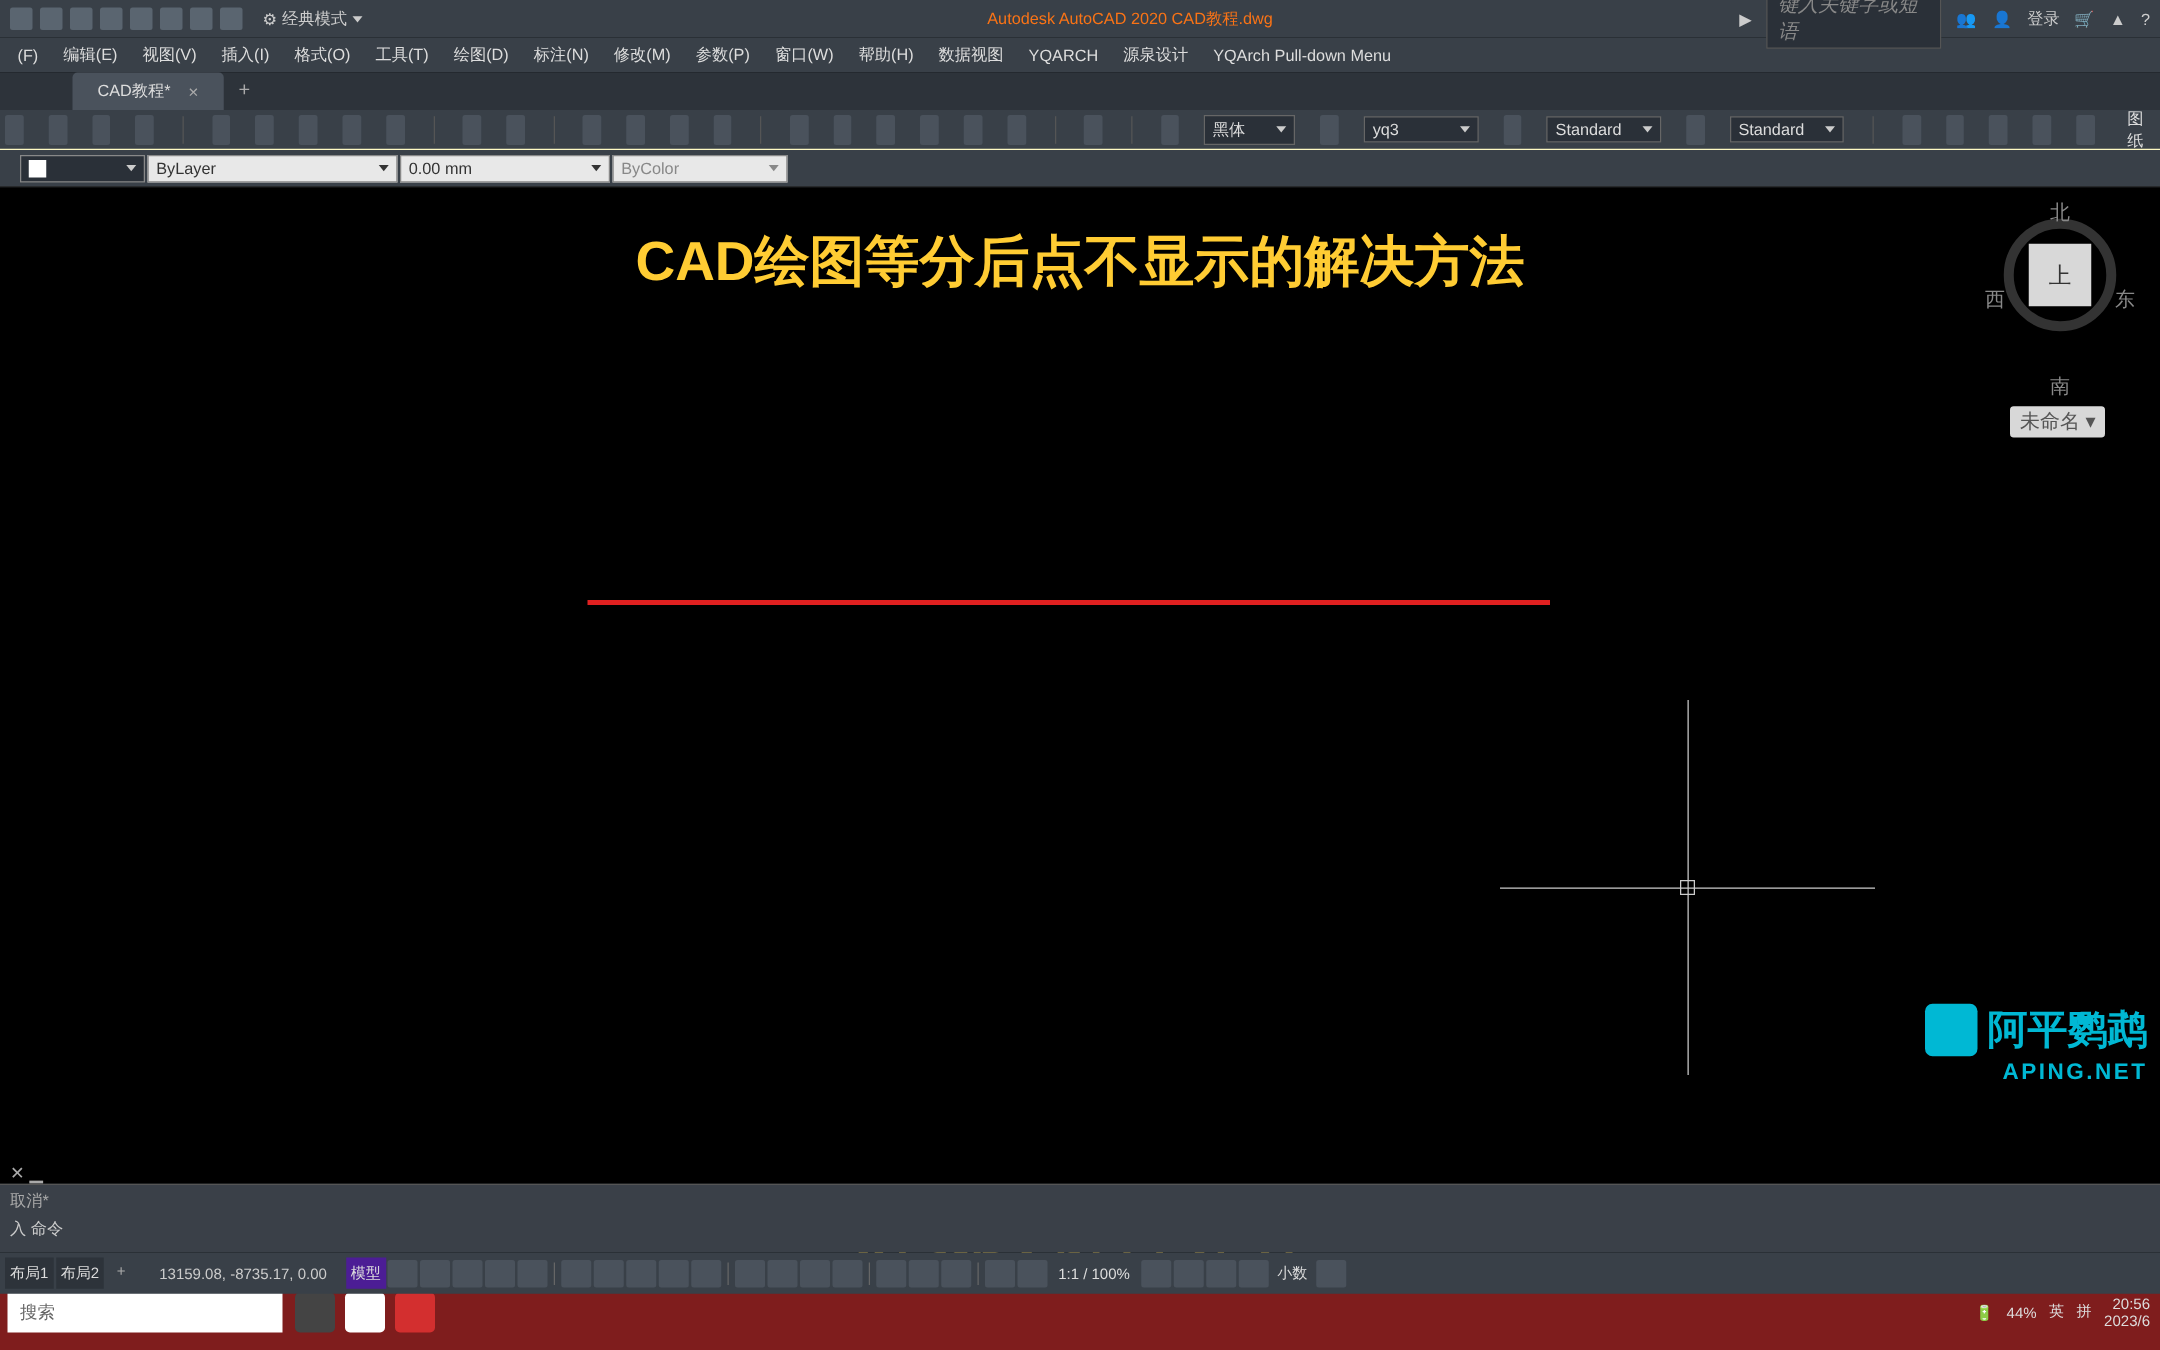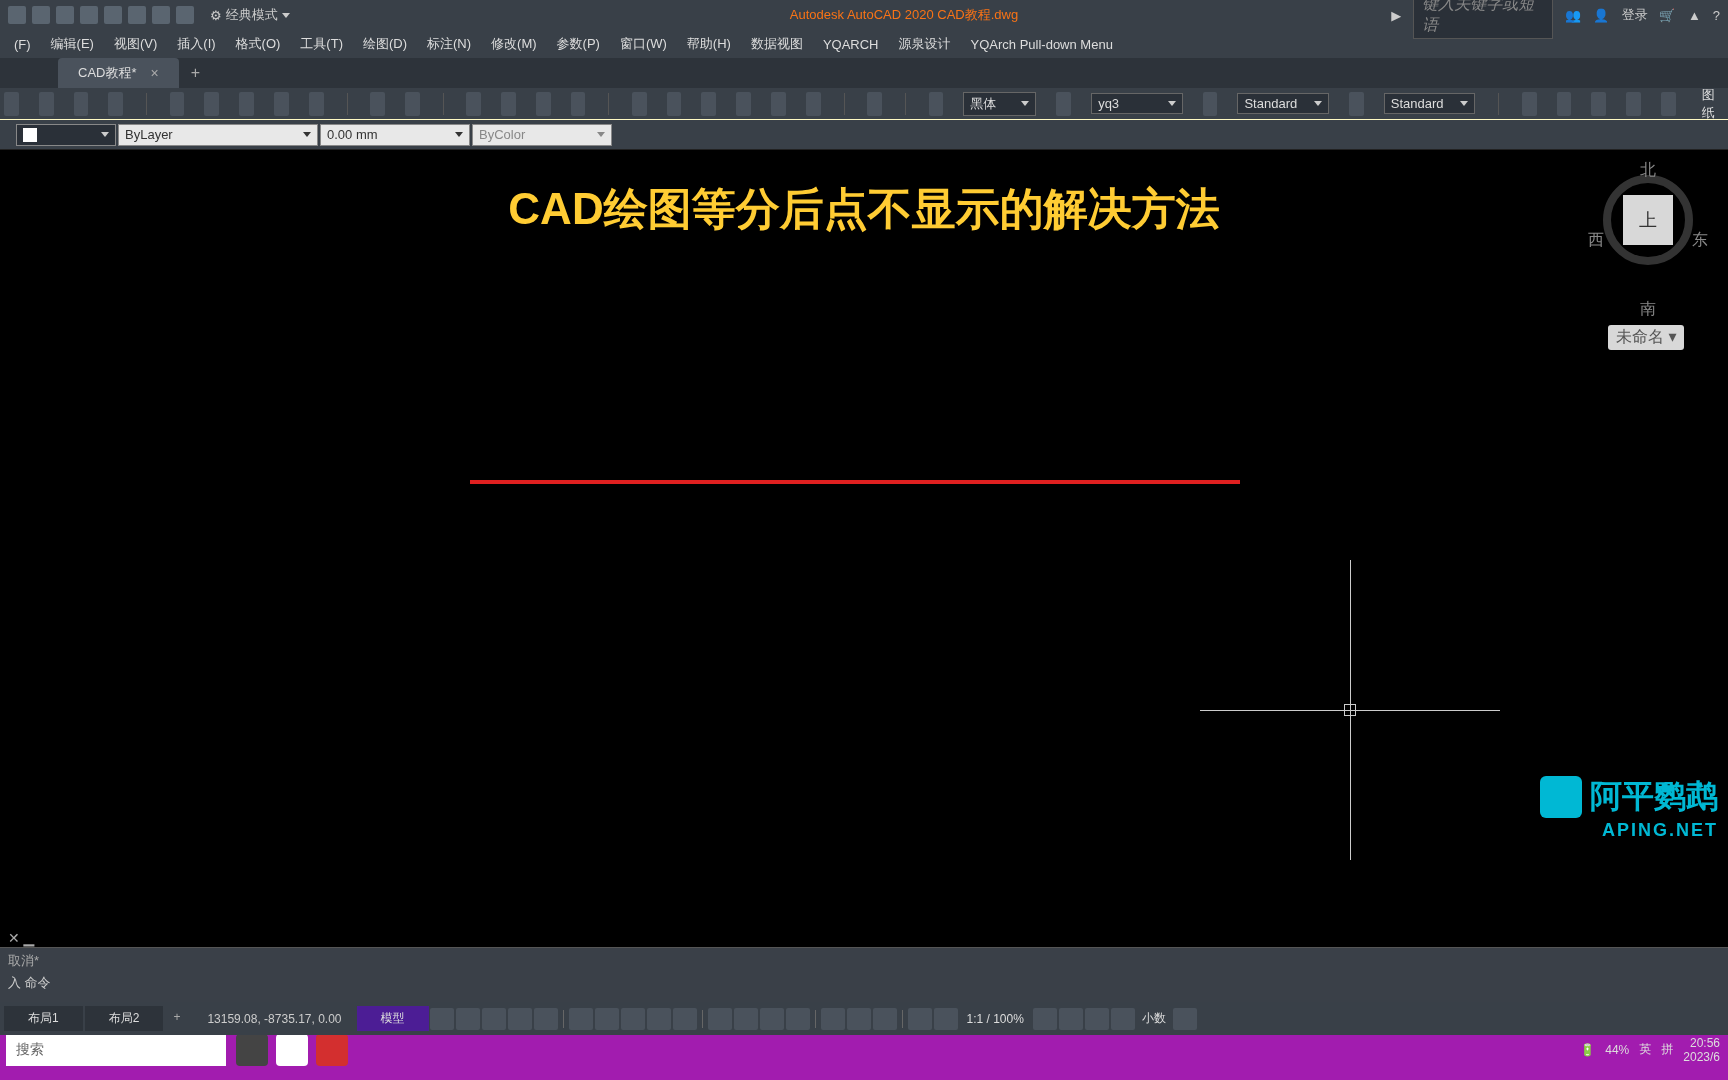--- a/index.html
+++ b/index.html
@@ -43,42 +43,42 @@
 
 .viewcube { position: absolute; top: 160px; right: 20px; width: 120px; height: 160px; color: #888; }
 .viewcube .n { position: absolute; top: 0; left: 50%; transform: translateX(-50%); font-size: 16px; }
 .viewcube .s { position: absolute; bottom: 0; left: 50%; transform: translateX(-50%); font-size: 16px; }
 .viewcube .w { position: absolute; left: 0; top: 50%; transform: translateY(-50%); font-size: 16px; }
 .viewcube .e { position: absolute; right: 0; top: 50%; transform: translateY(-50%); font-size: 16px; }
 .viewcube .cube { position: absolute; left: 35px; top: 35px; width: 50px; height: 50px; background: #d8d8d8; display: flex; align-items: center; justify-content: center; color: #333; font-size: 18px; }
 .viewcube .ring { position: absolute; left: 15px; top: 15px; width: 90px; height: 90px; border: 8px solid #333; border-radius: 50%; }
 .viewcube .label { position: absolute; top: 165px; left: 20px; background: #d8d8d8; color: #555; font-size: 16px; padding: 2px 8px; border-radius: 3px; }
 
-.watermark { position: absolute; right: 10px; bottom: 116px; color: #00b8d4; font-size: 32px; font-weight: bold; display: flex; align-items: center; gap: 8px; }
+.watermark { position: absolute; right: 10px; bottom: 89px; color: #00b8d4; font-size: 32px; font-weight: bold; display: flex; align-items: center; gap: 8px; }
 .watermark .sub { position: absolute; right: 0; bottom: -22px; font-size: 18px; color: #00b8d4; letter-spacing: 2px; }
 .watermark .logo-icon { width: 42px; height: 42px; background: #00b8d4; border-radius: 6px; }
 
 .caption { position: absolute; bottom: 55px; left: 50%; transform: translateX(-50%); color: #ffcc33; font-size: 52px; font-weight: bold; text-shadow: 2px 2px 4px #000; white-space: nowrap; }
 
 .cmd-area { position: absolute; bottom: 33px; left: 0; right: 0; height: 55px; background: #3a4048; color: #ccc; font-size: 13px; padding: 4px 8px; border-top: 1px solid #555; }
 .cmd-area .line1 { color: #aaa; margin-bottom: 4px; }
 .cmd-area .close-x { position: absolute; left: 8px; top: -18px; color: #aaa; font-size: 14px; }
 
 .statusbar { position: absolute; bottom: 0; left: 0; right: 0; height: 33px; background: #394048; display: flex; align-items: center; color: #ddd; font-size: 12px; }
 .statusbar .layout-tabs { display: flex; gap: 2px; padding: 0 4px; }
-.statusbar .layout-tab { padding: 4px 24px; background: #2d333a; }
+.statusbar .layout-tab { padding: 4px 4px; background: #2d333a; }
 .statusbar .layout-tab.active { background: #4c1d95; }
 .statusbar .plus-tab { padding: 4px 8px; color: #aaa; }
 .statusbar .coords { padding: 0 15px; color: #ccc; }
 .statusbar .sbtn { width: 24px; height: 22px; background: #4a525c; margin: 0 1px; border-radius: 2px; }
 .statusbar .sep { width: 1px; height: 18px; background: #666; margin: 0 4px; }
 .statusbar .zoom { padding: 0 8px; }
 
 
-.os-bar { position: absolute; left: 0; right: 0; bottom: 0; height: 61px; background: #a21caf; display: flex; align-items: center; z-index: -1; }
+.os-bar { position: absolute; left: 0; right: 0; bottom: 0; height: 61px; background: #7f1d1d; display: flex; align-items: center; z-index: -1; }
 .os-bar .search { background: #fff; width: 220px; height: 32px; margin-left: 6px; display: flex; align-items: center; padding: 0 10px; color: #666; font-size: 14px; }
 .os-bar .app-icons { display: flex; gap: 8px; margin-left: 10px; }
 .os-bar .app-icons .ai { width: 32px; height: 32px; background: #444; border-radius: 4px; }
 .os-bar .tray { position: absolute; right: 8px; display: flex; gap: 10px; align-items: center; color: #ddd; font-size: 12px; }
 
 body > .statusbar { bottom: 45px; }
 body > .cmd-area { bottom: 78px; }
 .canvas-area { bottom: 145px; }
 </style>
 </head>
@@ -201,21 +201,21 @@
 
 <div class="toolbar2">
   <div class="dd" style="width:100px;background:#2a3038;color:#ddd;">
     <span style="width:14px;height:14px;background:#fff;display:inline-block;"></span>
     <span class="dropdown-arrow"></span>
   </div>
   <div class="dd" style="width:200px;">
     <span>ByLayer</span>
     <span class="dropdown-arrow" style="border-top-color:#333"></span>
   </div>
-  <div class="dd" style="width:150px;gap:20px;">
+  <div class="dd" style="width:168px;gap:20px;">
     <span>0.00 mm</span>
     <span class="dropdown-arrow" style="border-top-color:#333"></span>
   </div>
   <div class="dd" style="width:140px;color:#888;">
     <span>ByColor</span>
     <span class="dropdown-arrow" style="border-top-color:#888"></span>
   </div>
 </div>
 
 <div class="canvas-area">

